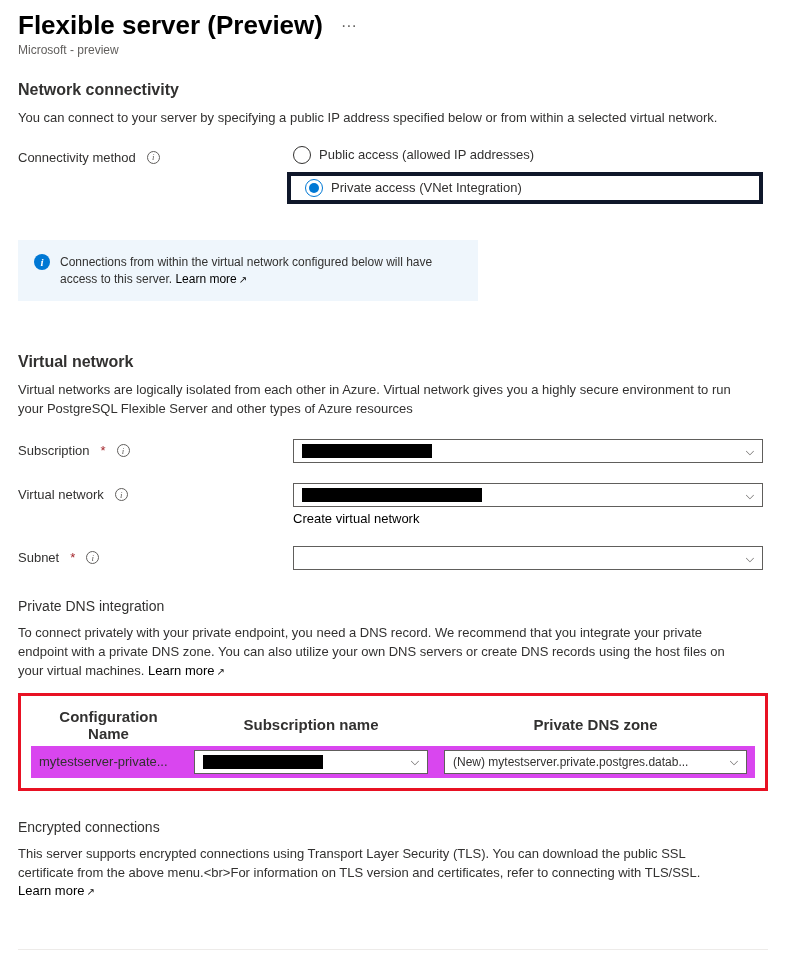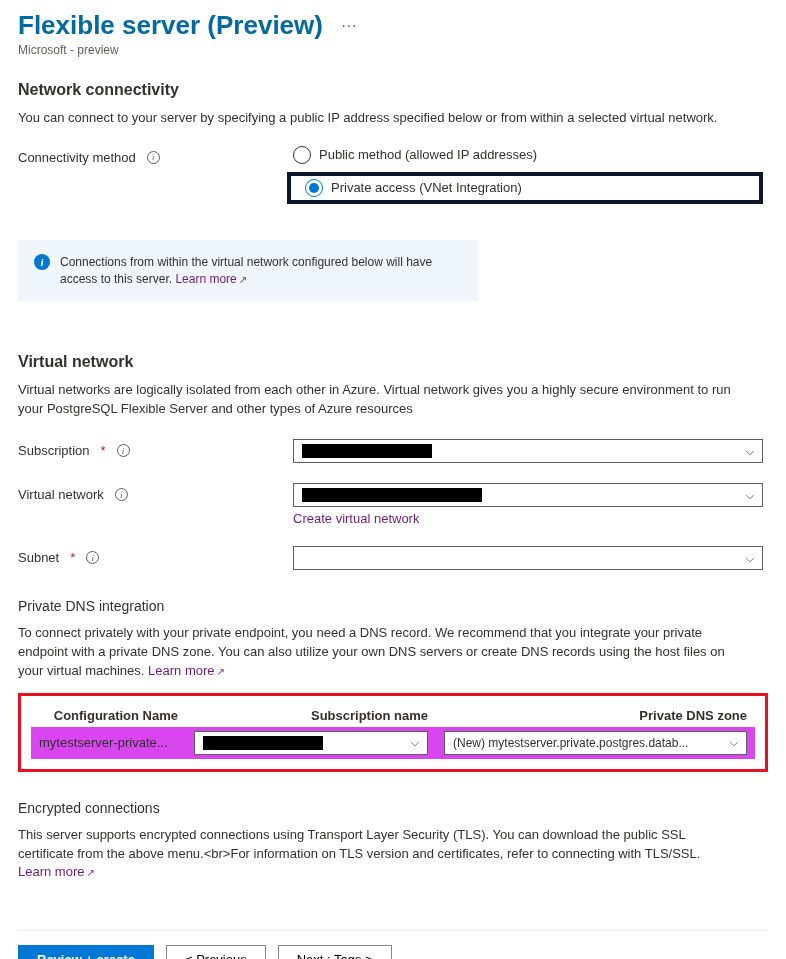--- a/index.html
+++ b/index.html
@@ -5,51 +5,51 @@
     * { box-sizing: border-box; margin: 0; padding: 0; }
     body {
       font-family: "Segoe UI", -apple-system, BlinkMacSystemFont, sans-serif;
       font-size: 13px;
       color: #323130;
       background: #fff;
       width: 786px;
       padding: 10px 18px 18px 18px;
     }
     .title-row { display: flex; align-items: center; gap: 18px; }
-    h1 { font-size: 26px; font-weight: 600; color: #0369a1; }
+    h1 { font-size: 26px; font-weight: 600; color: #000000; }
     .ellipsis-btn { font-size: 16px; color: #605e5c; cursor: pointer; }
     .subtitle { font-size: 12px; color: #605e5c; margin-top: 2px; }
     h2.section { font-size: 16px; font-weight: 600; margin-top: 24px; color: #323130; }
     p.desc { font-size: 13px; color: #323130; margin-top: 10px; line-height: 1.45; max-width: 720px; }
     .form-row { display: flex; align-items: flex-start; margin-top: 18px; }
     .form-label { width: 275px; display: flex; align-items: center; gap: 11px; font-size: 13px; padding-top: 4px; }
     .req { color: #a4262c; }
     .info-icon { width: 13px; height: 13px; border: 1px solid #605e5c; border-radius: 50%; display: inline-flex; align-items: center; justify-content: center; font-size: 9px; color: #605e5c; font-style: italic; font-family: serif; }
     .form-field { flex: 1; max-width: 470px; }
     .radio-group { display: flex; flex-direction: column; gap: 8px; }
     .radio-item { display: flex; align-items: center; gap: 8px; font-size: 13px; }
     .radio-circle { width: 18px; height: 18px; border: 1px solid #323130; border-radius: 50%; display: flex; align-items: center; justify-content: center; }
     .radio-circle.checked { border-color: #0078d4; }
     .radio-dot { width: 10px; height: 10px; background: #0078d4; border-radius: 50%; }
     .red-box-1 { border: 4px solid #0f172a; padding: 3px 10px 3px 14px; margin-left: -6px; }
     .red-box-1 .radio-item { margin: 0; }
     .infobox { background: #eff6fc; padding: 14px 16px; margin-top: 36px; display: flex; gap: 10px; max-width: 460px; }
     .infobox-icon { flex-shrink: 0; width: 16px; height: 16px; background: #0078d4; border-radius: 50%; color: #fff; display: flex; align-items: center; justify-content: center; font-size: 11px; font-weight: bold; font-style: italic; font-family: serif; }
     .infobox-text { font-size: 12px; line-height: 1.4; }
-    .link { color: #701a75; text-decoration: none; cursor: pointer; }
+    .link { color: #000000; text-decoration: none; cursor: pointer; }
     .ext-icon { font-size: 10px; margin-left: 2px; }
     .select-ctl { width: 100%; height: 24px; border: 1px solid #605e5c; background: #fff; display: flex; align-items: center; justify-content: space-between; padding: 0 8px; font-size: 13px; cursor: pointer; }
     .chevron { font-size: 11px; color: #605e5c; }
     .redacted-block { background: #000; height: 14px; }
     .create-link { font-size: 13px; margin-top: 4px; }
     .vnet-row { margin-top: 20px; }
     h3.minisection { font-size: 14px; font-weight: 400; margin-top: 28px; }
     .dns-table-wrap { border: 3px solid #e81123; margin-top: 12px; padding: 8px 10px 10px 10px; }
     .dns-table { width: 100%; border-collapse: collapse; }
-    .dns-table th { text-align: right; font-weight: 600; font-size: 13px; padding: 4px 8px; }
+    .dns-table th { text-align: center; font-weight: 600; font-size: 15px; padding: 4px 8px; }
     .dns-table td { padding: 4px 8px; font-size: 13px; vertical-align: middle; }
     .dns-table tbody tr { background: #d946ef; }
     .dns-select { width: 100%; height: 24px; border: 1px solid #605e5c; background: #fff; display: flex; align-items: center; justify-content: space-between; padding: 0 8px; font-size: 12px; cursor: pointer; }
     .footer-sep { border: none; border-top: 1px solid #edebe9; margin-top: 48px; }
     .footer-btns { display: flex; gap: 12px; margin-top: 14px; }
     .btn { height: 28px; padding: 0 18px; font-size: 13px; border: 1px solid #8a8886; background: #fff; cursor: pointer; display: inline-flex; align-items: center; }
     .btn.primary { background: #0078d4; color: #fff; border-color: #0078d4; font-weight: 600; }
     .col-cfg { width: 155px; }
     .col-sub { width: 250px; }
   </style>
@@ -67,21 +67,21 @@
 
 <div class="form-row">
   <div class="form-label">
     <span>Connectivity method</span>
     <span class="info-icon">i</span>
   </div>
   <div class="form-field">
     <div class="radio-group">
       <label class="radio-item">
         <span class="radio-circle"></span>
-        <span>Public method (allowed IP addresses)</span>
+        <span>Public access (allowed IP addresses)</span>
       </label>
       <div class="red-box-1">
         <label class="radio-item">
           <span class="radio-circle checked">
               <span class="radio-dot"></span>
             </span>
           <span>Private access (VNet Integration)</span>
         </label>
       </div>
     </div>

